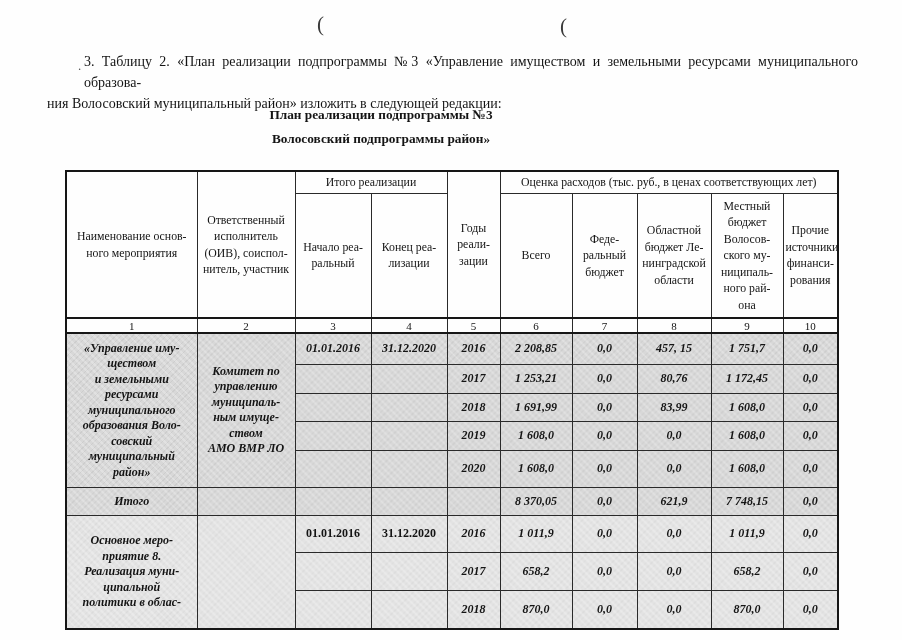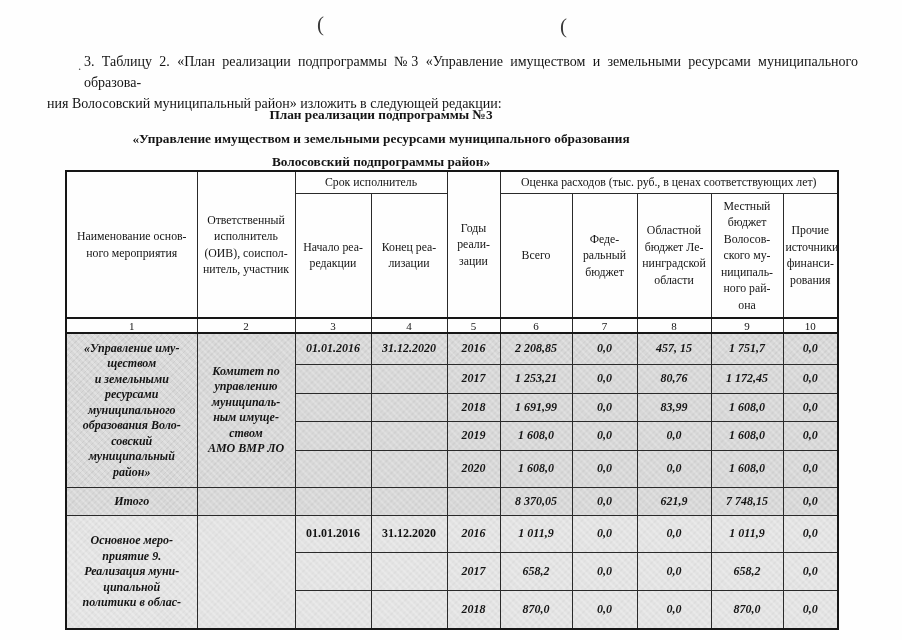--- a/index.html
+++ b/index.html
@@ -71,21 +71,20 @@
   <span class="paren right">(</span>
   <span class="stray">.</span>
 
   <div class="intro">
     <div class="l1">3.  Таблицу  2. «План реализации подпрограммы №3 «Управление имуществом и земельными ресурсами муниципального образова-</div>
     <div class="l2">ния  Волосовский муниципальный район» изложить в следующей редакции:</div>
   </div>
 
   <div class="title">
     <div>План реализации подпрограммы №3</div>
-    <div>«Управление имуществом и земельными ресурсами муниципального образования</div>
     <div>Волосовский подпрограммы район»</div>
   </div>
 
   <table class="main">
     <colgroup>
       <col style="width:131px">
         <col style="width:98px">
         <col style="width:76px">
         <col style="width:76px">
       <col style="width:53px">
@@ -97,29 +96,29 @@
     </colgroup>
 
     <tbody>
         <tr class="h1">
       <td rowspan="2" class="hd pre">Наименование основ-
 ного мероприятия</td>
       <td rowspan="2" class="hd pre">Ответственный
 исполнитель
 (ОИВ), соиспол-
 нитель, участник</td>
-      <td colspan="2" class="hd">Срок исполнитель</td>
+      <td colspan="2" class="hd">Итого реализации</td>
       <td rowspan="2" class="hd pre">Годы
 реали-
 зации</td>
       <td colspan="5" class="hd">Оценка расходов (тыс. руб., в ценах соответствующих лет)</td>
     </tr>
     <tr class="h2">
       <td class="hd pre">Начало реа-
-редакции</td>
+ральный</td>
       <td class="hd pre">Конец реа-
 лизации</td>
       <td class="hd">Всего</td>
       <td class="hd pre">Феде-
 ральный
 бюджет</td>
       <td class="hd pre">Областной
 бюджет Ле-
 нинградской
 области</td>
@@ -223,21 +222,21 @@
       <td class="sh1"></td>
       <td class="val sh1">8 370,05</td>
       <td class="val sh1">0,0</td>
       <td class="val sh1">621,9</td>
       <td class="val sh1">7 748,15</td>
       <td class="val sh1">0,0</td>
     </tr>
 
     <tr class="b2r1">
       <td rowspan="3" class="namecell pre sh2">Основное меро-
-приятие 9.
+приятие 8.
 Реализация муни-
 ципальной
 политики в облас-</td>
       <td rowspan="3" class="sh2"></td>
       <td class="val upright sh2">01.01.2016</td>
       <td class="val upright sh2">31.12.2020</td>
       <td class="val sh2">2016</td>
       <td class="val sh2">1 011,9</td>
       <td class="val sh2">0,0</td>
       <td class="val sh2">0,0</td>

